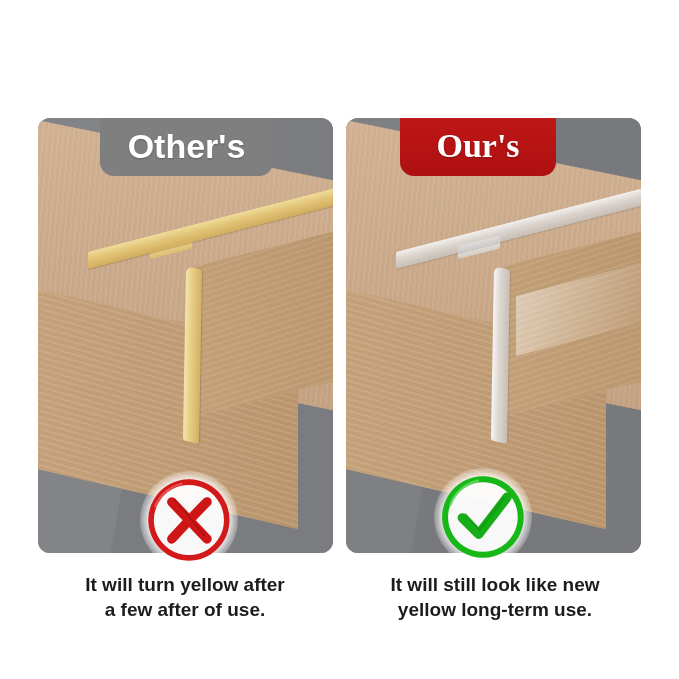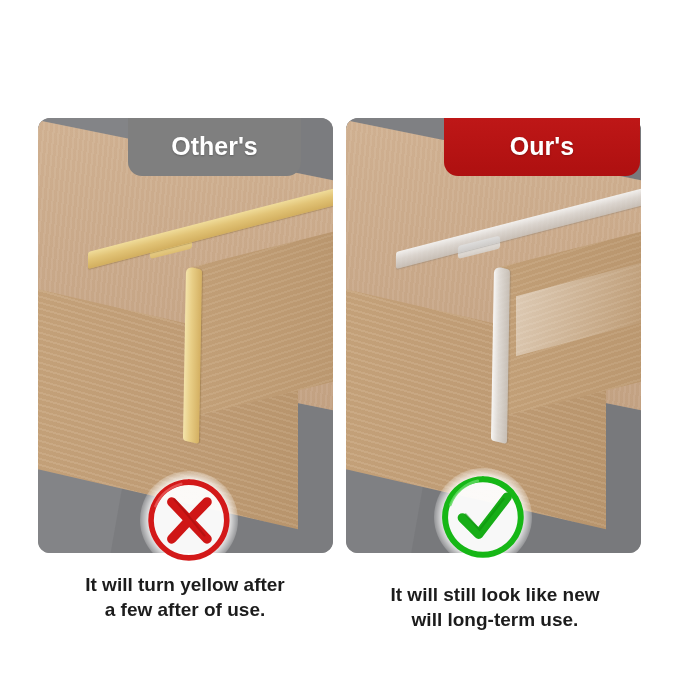--- a/index.html
+++ b/index.html
@@ -151,36 +151,36 @@
     pointer-events:none;
   }
 
   
   .badge{
     position:absolute;
     top:118px;
     height:58px;
     line-height:56px;
     text-align:center;
-    font-size:25px;
+    font-size:34px;
     font-weight:bold;
     color:#ffffff;
     border-radius:0 0 14px 14px;
     z-index:5;
     text-shadow:0 1px 2px rgba(0,0,0,.25);
-    margin-left:28px;
   }
   .badge.gray{
     left:100px; width:173px;
     background:#7f7f7f;
   }
   .badge.red{
-    left:416px; width:196px;
+    left:400px; width:156px;
     background:#b51313;
     background:linear-gradient(180deg,#be1717 0%, #ae1010 100%);
+    font-family:Liberation Serif, serif;
   }
 
   
   .mark{
     position:absolute;
     width:86px; height:86px;
     z-index:6;
   }
   .mark.x{ left:146px; top:477px; }
   .mark.check{ left:440px; top:474px; }
@@ -196,21 +196,21 @@
     position:absolute;
     top:572px;
     width:320px;
     text-align:center;
     font-size:19px;
     font-weight:bold;
     line-height:1.32;
     color:#1c1c1c;
   }
   .caption.left{ left:25px; }
-  .caption.right{ left:335px;margin-top:10px; }
+  .caption.right{ left:335px; }
 </style>
 </head>
 <body>
 
 <div id="stage">
 
 
   <div class="panel left">
     <div class="floor"></div>
     <div class="tabletop"></div>
@@ -257,16 +257,16 @@
     <svg width="86" height="86" viewBox="0 0 100 100" aria-hidden="true">
       <path d="M50 6 A44 44 0 1 1 49.8 6" fill="none" stroke="#16b716" stroke-width="7" stroke-linecap="round"></path>
       <path d="M12 36 A44 44 0 0 1 44 8" fill="none" stroke="#5fd95f" stroke-width="3" stroke-linecap="round" opacity=".85"></path>
       <path d="M26 51 L45 70 L78 27" fill="none" stroke="#17ad17" stroke-width="11" stroke-linecap="round" stroke-linejoin="round"></path>
       <path d="M30 47 L46 65 L74 29" fill="none" stroke="#0d8f0d" stroke-width="2.5" stroke-linecap="round" opacity=".55"></path>
     </svg>
   </div>
 
   <div class="caption right">
     <div>It will still look like new</div>
-    <div>will long-term use.</div>
+    <div>yellow long-term use.</div>
   </div>
 
 </div>
 
 </body></html>

